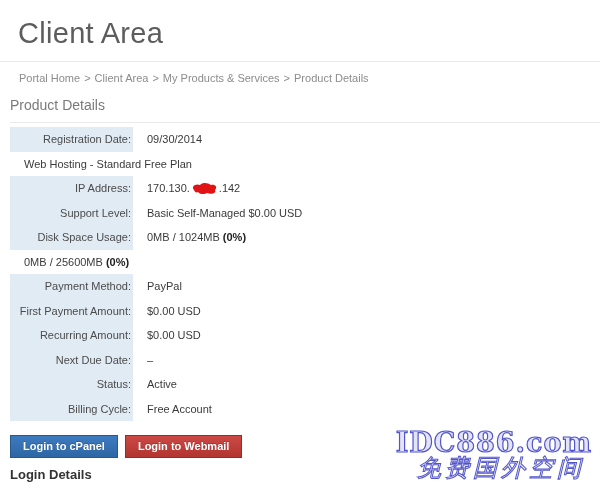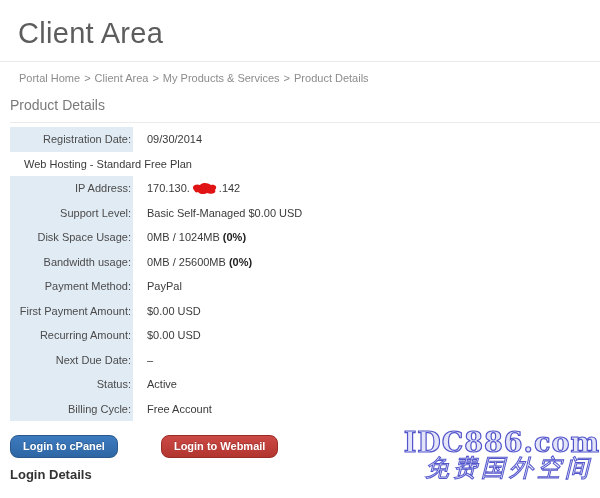--- a/index.html
+++ b/index.html
@@ -70,48 +70,47 @@
   .blob { display: inline-flex; align-items: center; margin: 0 1px; }
 
   
   .buttons { display: flex; gap: 7px; margin: 14px 0 0 10px; }
   .btn {
     font-family: inherit;
     font-size: 11px;
     font-weight: bold;
     color: #ffffff;
     padding: 4px 12px 5px;
-    border-radius: 8px;
+    border-radius: 0;
     border: 1px solid;
     cursor: pointer;
     line-height: 12px;
     text-shadow: 0 -1px 0 rgba(0,0,0,0.2);
   }
   .btn-blue {
     background: linear-gradient(var(--btn-blue-top, #3d7bbf), var(--btn-blue-bottom, #2e66a4));
     border-color: #29588c;
   }
   .btn-red {
     background: linear-gradient(var(--btn-red-top, #cc4944), var(--btn-red-bottom, #b23530));
     border-color: #992b27;
-    margin-left: 36px;
   }
 
   
   .login-details {
     margin: 9px 0 0 10px;
     font-size: 13px;
     font-weight: bold;
     color: #333333;
   }
 
   
   .watermark {
     position: absolute;
-    right: 0;
+    right: 8px;
     bottom: 17px;
     text-align: right;
     pointer-events: none;
     font-family: "DejaVu Serif", serif;
   }
   .wm1 {
     font-size: 27px;
     font-weight: bold;
     letter-spacing: 1px;
     line-height: 26px;
@@ -160,21 +159,20 @@
     </div>
     <div class="trow">
       <div class="tlabel">Support Level:</div>
       <div class="tvalue">Basic Self-Managed $0.00 USD</div>
     </div>
     <div class="trow">
       <div class="tlabel">Disk Space Usage:</div>
       <div class="tvalue"><span>0MB / 1024MB </span><b>(0%)</b></div>
     </div>
     <div class="trow">
-      <div class="tlabel">Bandwidth usage:</div>
       <div class="tvalue"><span>0MB / 25600MB </span><b>(0%)</b></div>
     </div>
     <div class="trow">
       <div class="tlabel">Payment Method:</div>
       <div class="tvalue">PayPal</div>
     </div>
     <div class="trow">
       <div class="tlabel">First Payment Amount:</div>
       <div class="tvalue">$0.00 USD</div>
     </div>

